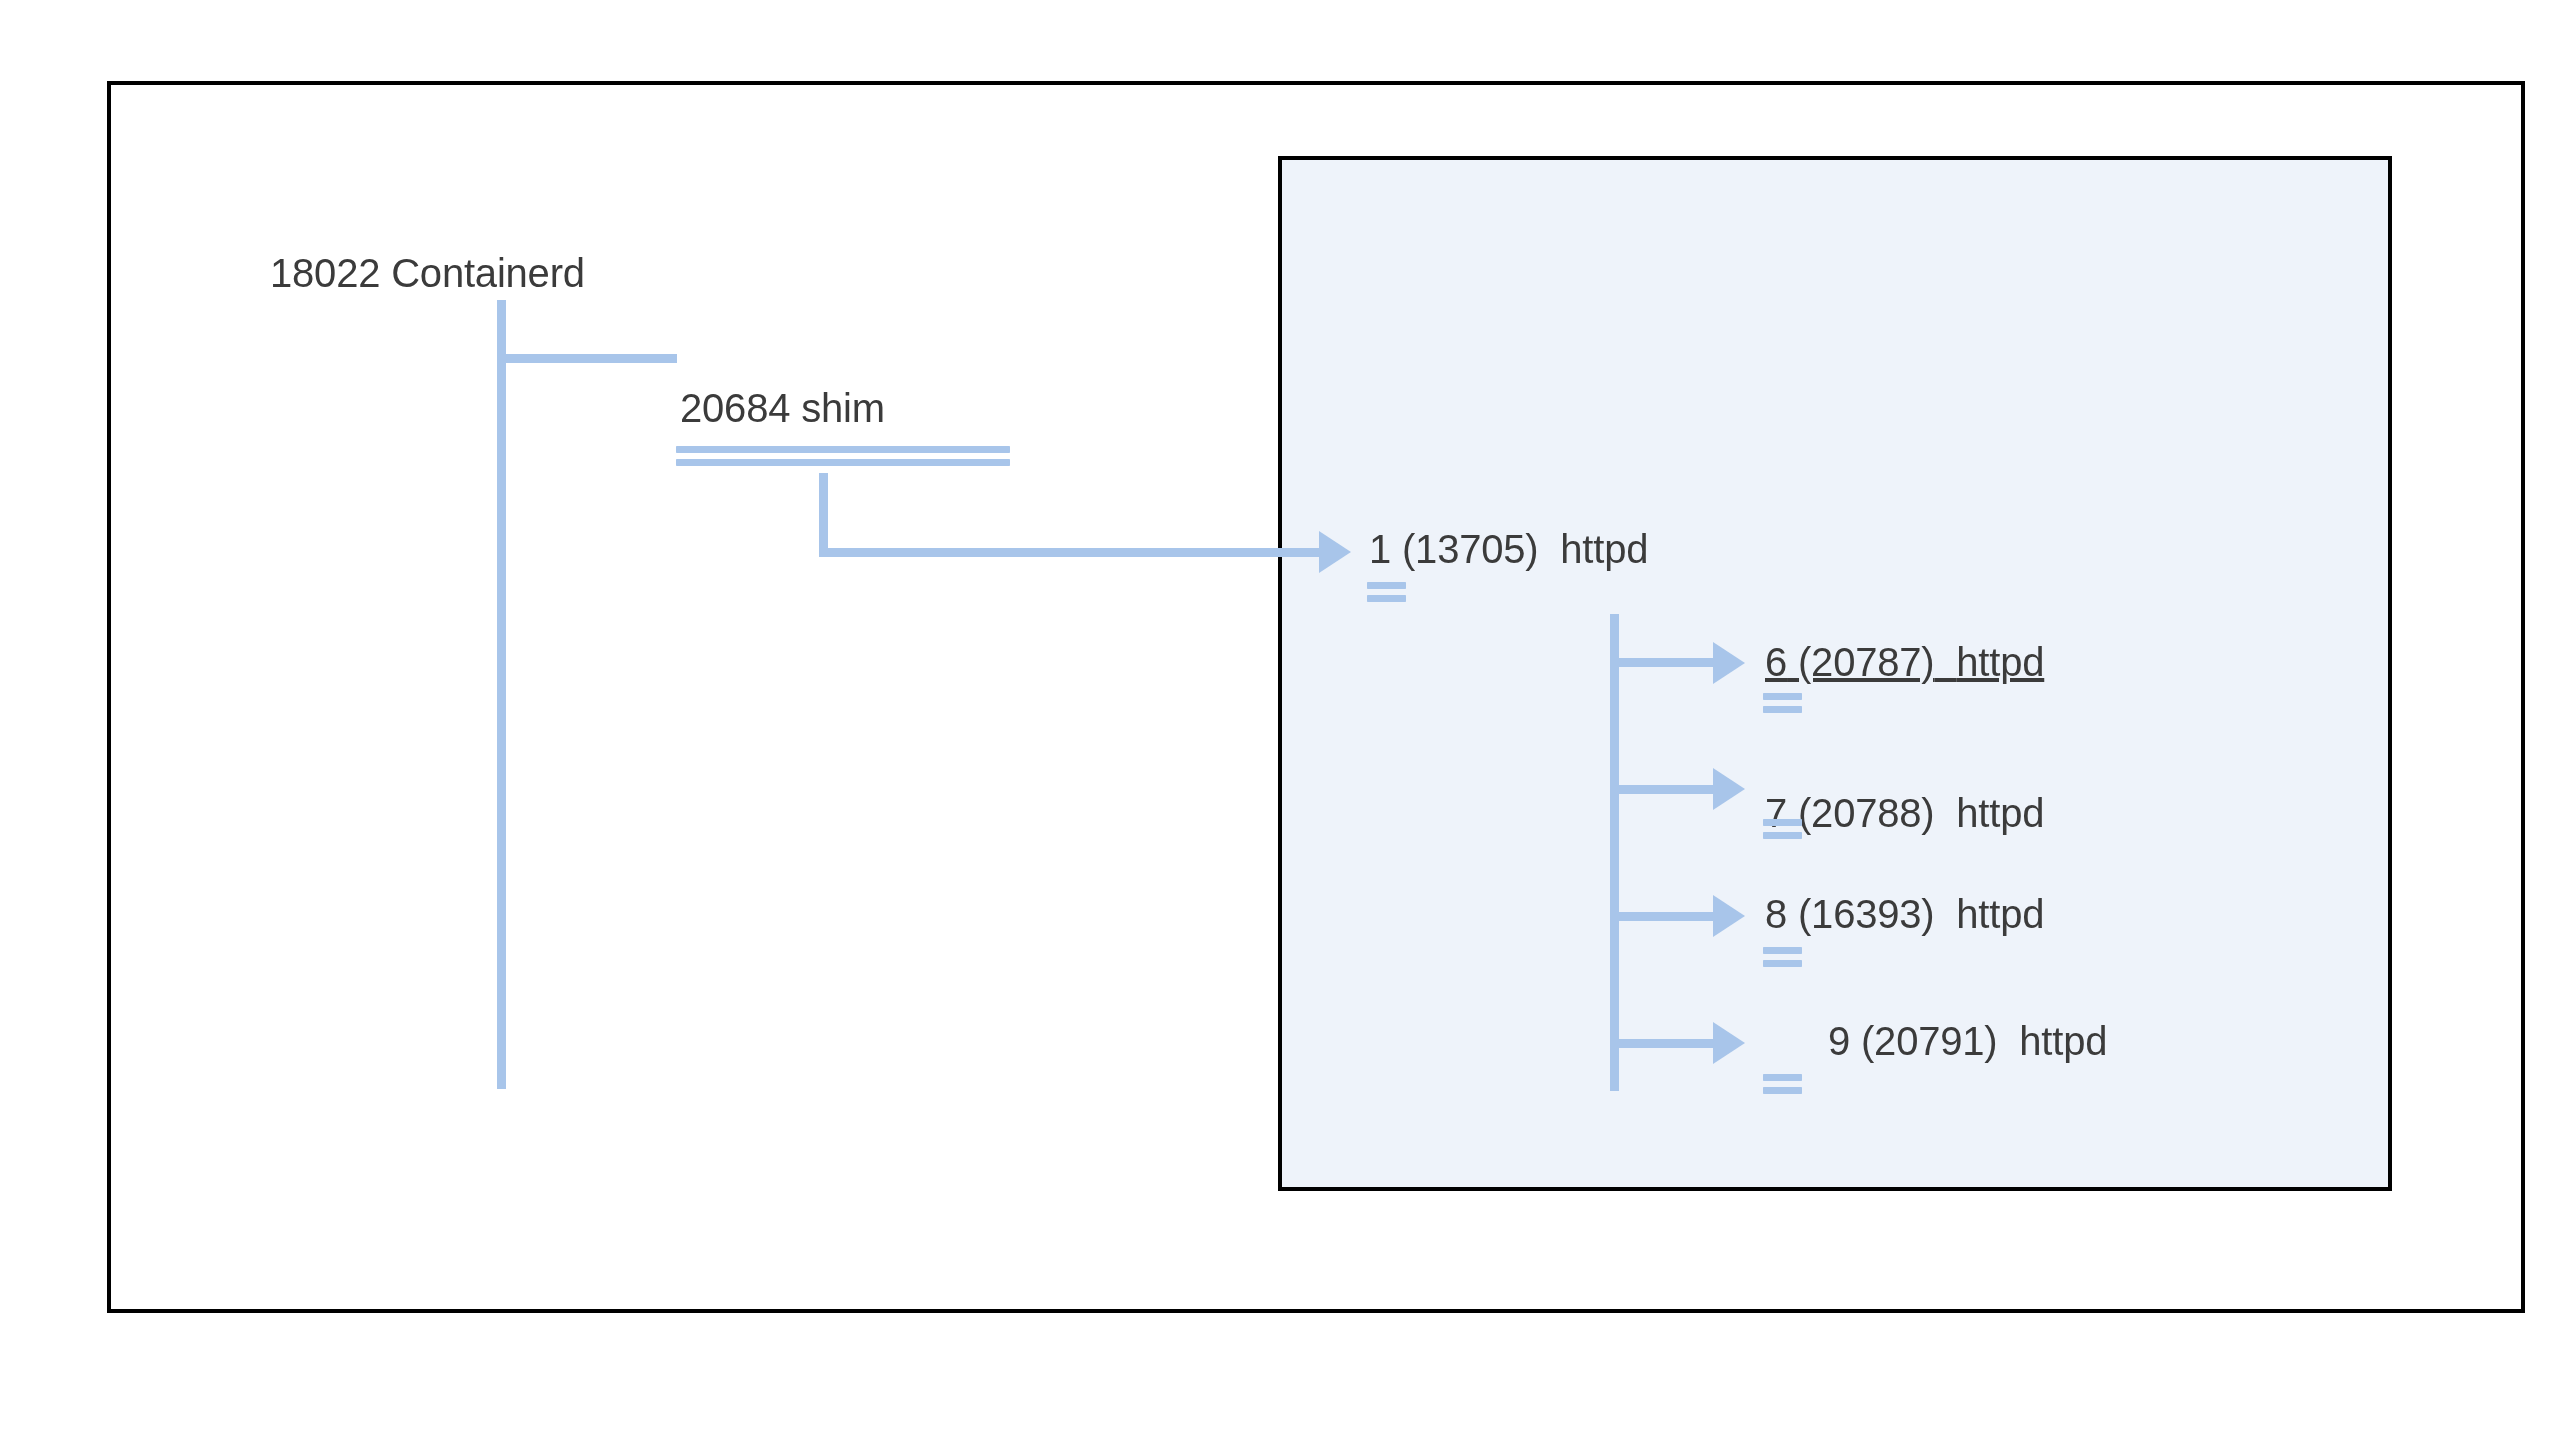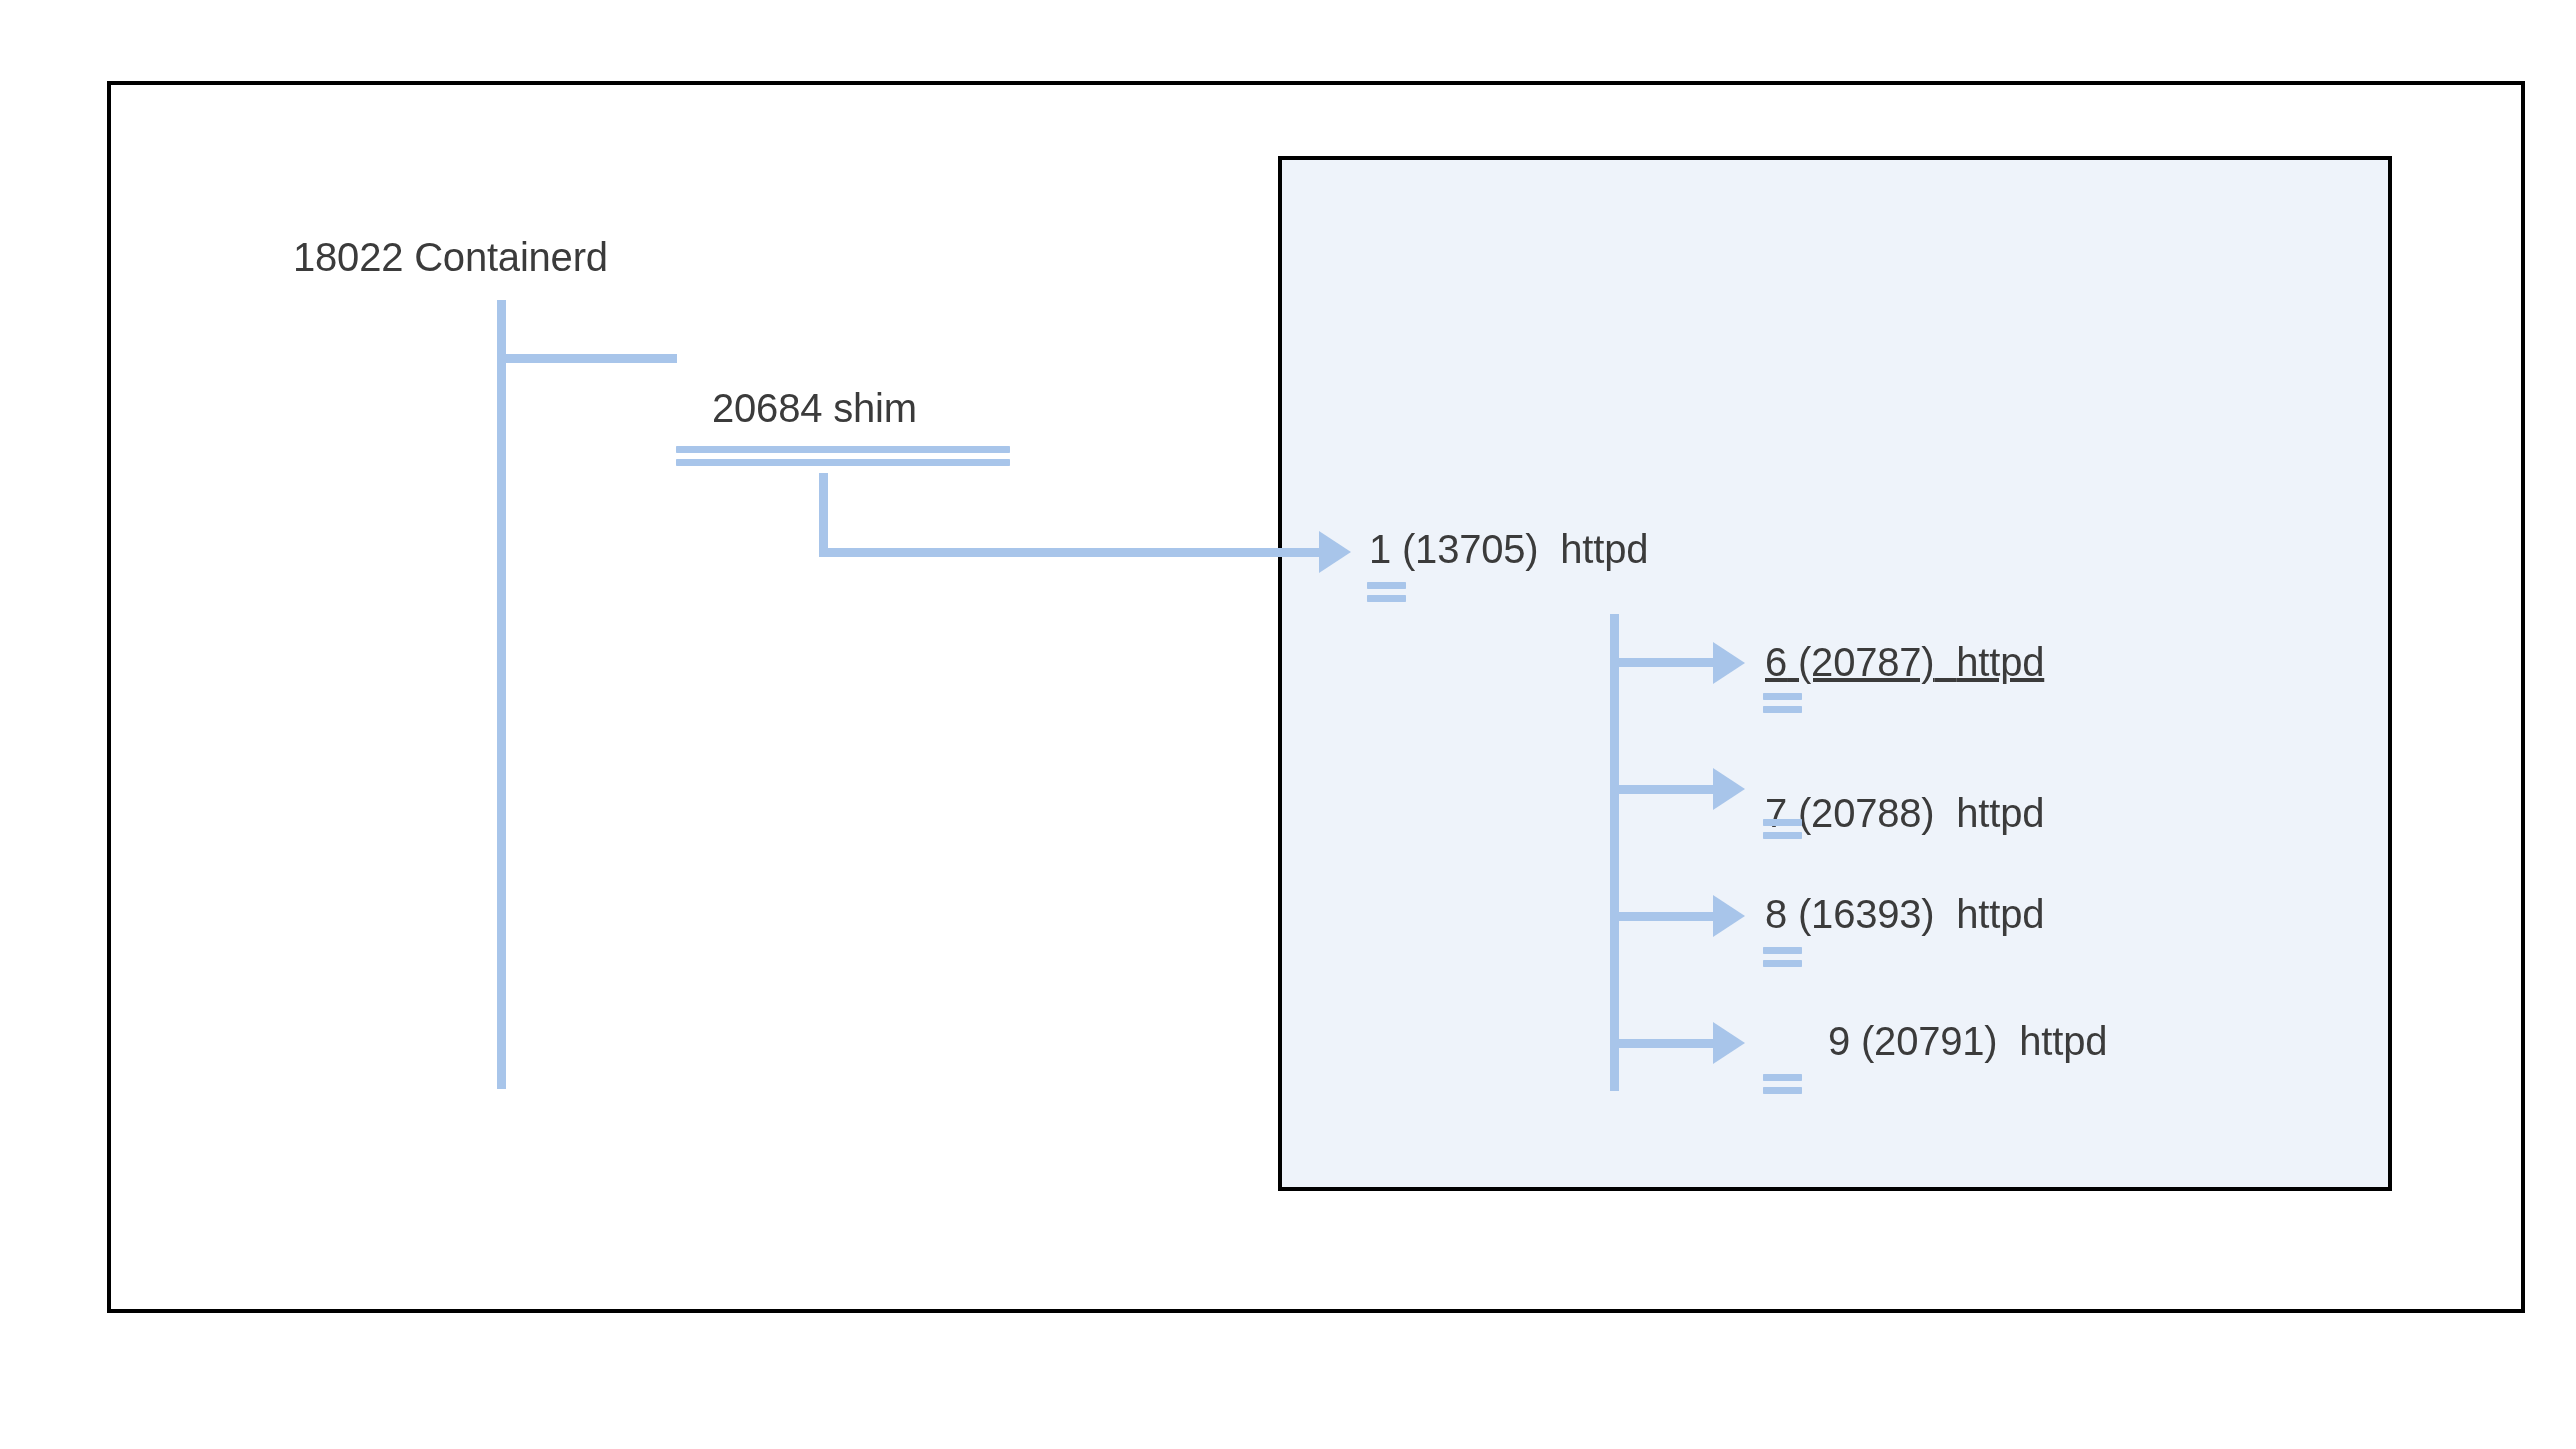--- a/index.html
+++ b/index.html
@@ -61,21 +61,20 @@
   .node-label {
     position: absolute;
     font-size: 40px;
     color: #3b3b3b;
     white-space: nowrap;
     letter-spacing: -0.2px;
   }
   .node-label .pid-ns {
     position: relative;
     display: inline-block;
-    margin-left: 32px;
   }
   .dbl-underline {
     position: absolute;
     background: #a8c5ea;
     height: 7.2px;
     border-radius: 0.8px;
   }
   .vline {
     position: absolute;
     background: #a8c5ea;
@@ -97,21 +96,21 @@
 </style>
 </head>
 <body>
 
 <div id="stage">
 
   <div class="host-box"></div>
 
   <div class="container-box"></div>
 
-  <div class="node-label" style="left:270px; top:235px;margin-left:23px;">
+  <div class="node-label" style="left:270px; top:251px;">
     <span>18022 Containerd</span>
   </div>
 
   <div class="vline" style="left:497px; top:300px; height:789px;"></div>
 
   <div class="hline" style="left:497px; top:354px; width:180px;"></div>
 
   <div class="node-label" style="left:680px; top:386px;">
     <span class="pid-ns">20684 shim</span>
   </div>

